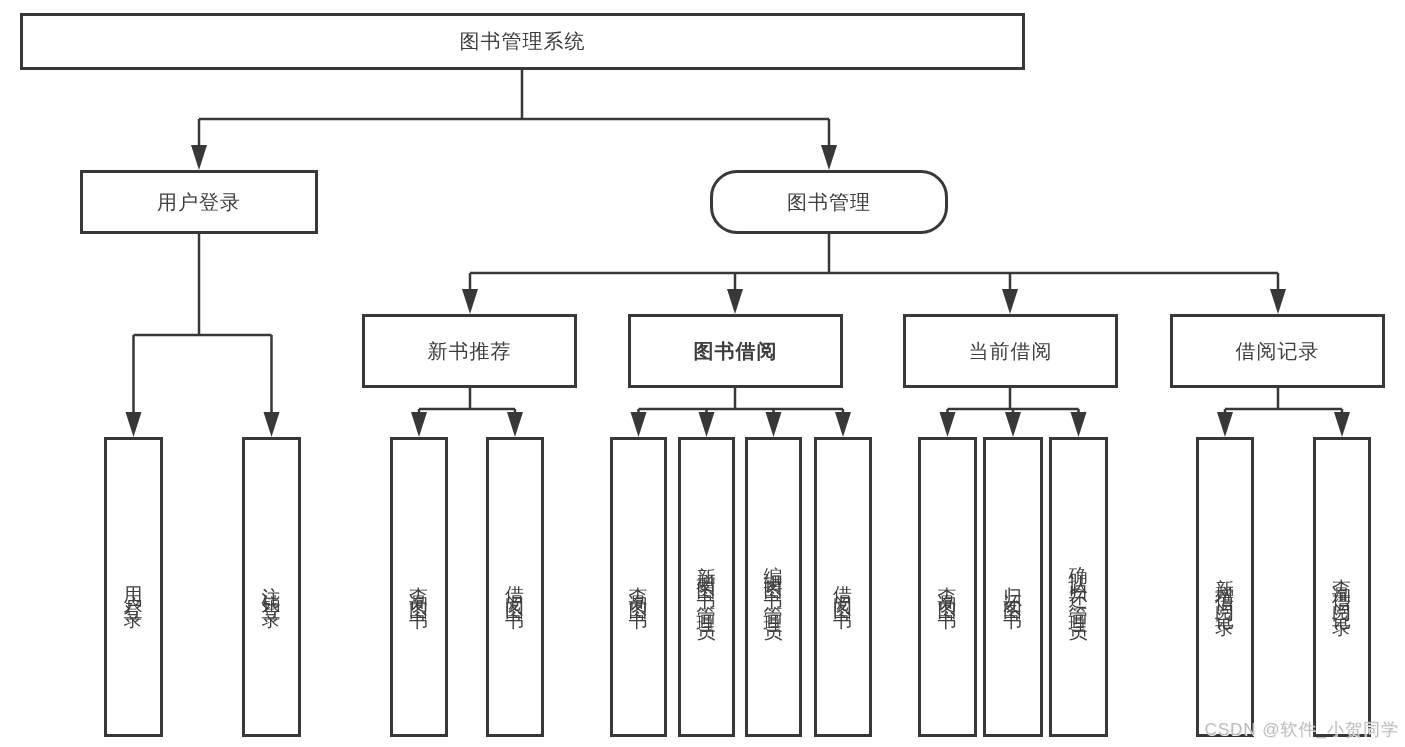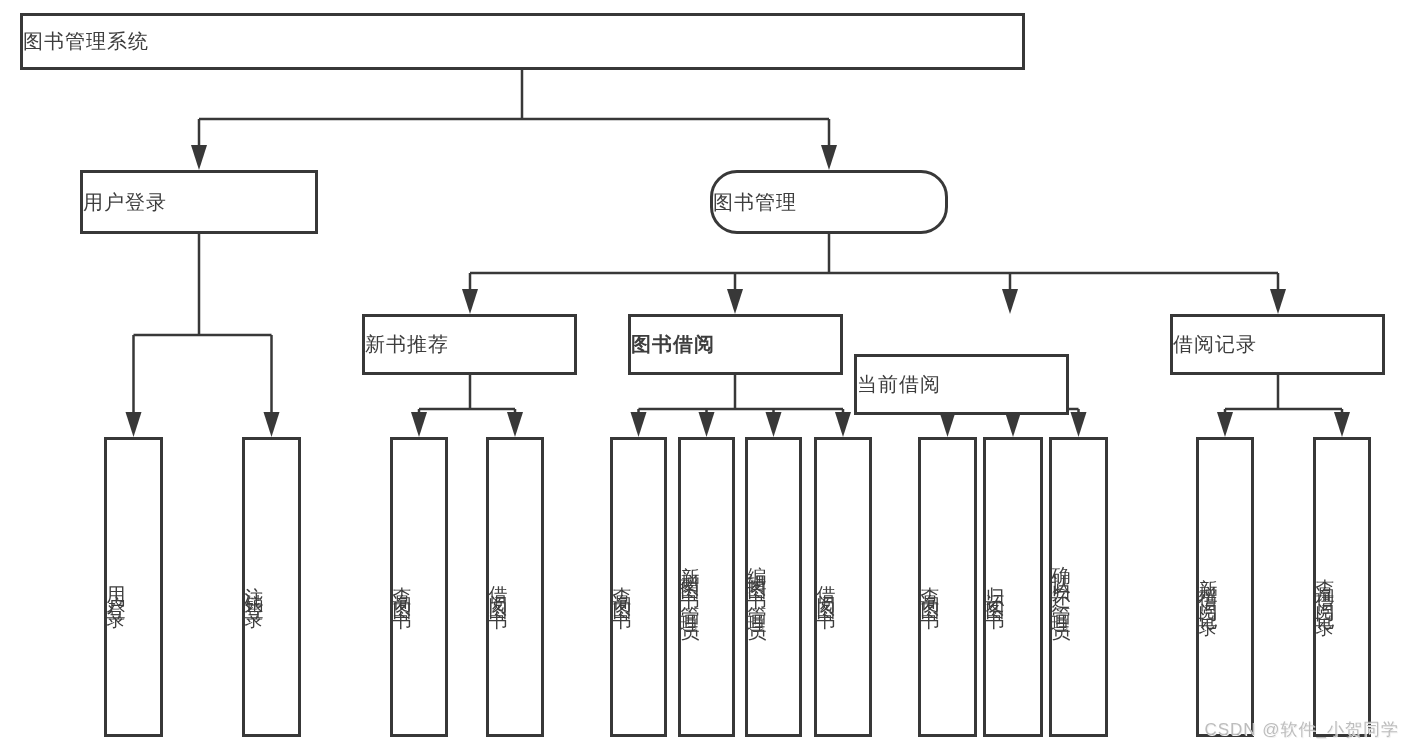--- a/index.html
+++ b/index.html
@@ -26,44 +26,45 @@
     width: 1405px; height: 747px;
     pointer-events: none;
   }
   .node {
     position: absolute;
     border: 3px solid var(--line);
     background: var(--bg);
     color: var(--text);
     display: flex;
     align-items: center;
+    justify-content: center;
     text-align: center;
   }
   .node.h {
     font-size: 20px;
     letter-spacing: 1px;
   }
   .node.v {
     top: 437px;
     height: 300px;
     font-size: 19px;
   }
   .node.v .vtext {
     writing-mode: vertical-rl;
     text-orientation: mixed;
     letter-spacing: 8px;
     line-height: 1;
   }
   .root-box   { left: 20px;  top: 13px;  width: 1005px; height: 57px; }
   .l2-a       { left: 80px;  top: 170px; width: 238px;  height: 64px; }
   .l2-b       { left: 710px; top: 170px; width: 238px;  height: 64px; border-radius: 27px; }
-  .l3         { top: 314px; width: 215px; height: 61px; }
+  .l3         { top: 314px; width: 215px; height: 74px; }
   .l3-a { left: 362px; }
   .l3-b { left: 628px; font-weight: bold; }
-  .l3-c { left: 854px; margin-top: 40px; }
+  .l3-c { left: 903px; }
   .l3-d { left: 1170px; }
   .leaf-1  { left: 104px;  width: 59px; }
   .leaf-2  { left: 242px;  width: 59px; }
   .leaf-3  { left: 390px;  width: 58px; }
   .leaf-4  { left: 486px;  width: 58px; }
   .leaf-5  { left: 610px;  width: 57px; }
   .leaf-6  { left: 678px;  width: 57px; }
   .leaf-7  { left: 745px;  width: 57px; }
   .leaf-8  { left: 814px;  width: 58px; }
   .leaf-9  { left: 918px;  width: 59px; }

